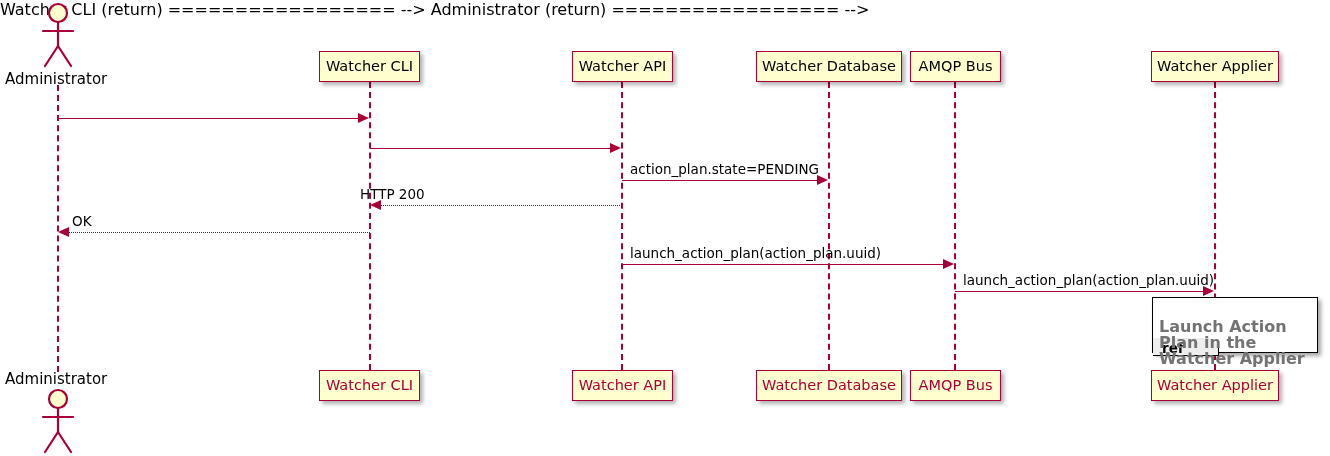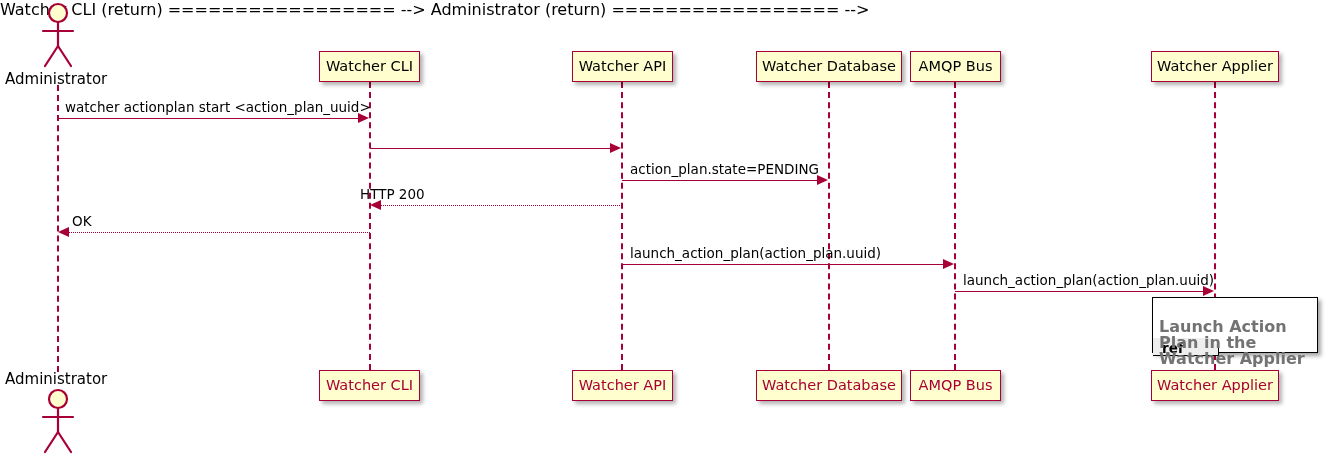--- a/index.html
+++ b/index.html
@@ -182,21 +182,20 @@
   <div class="participant" style="left:1151px; top:51px; width:128px; height:31px;">Watcher Applier</div>
 
   
   <div class="participant bottom" style="left:319px;  top:370px; width:101px; height:31px;">Watcher CLI</div>
   <div class="participant bottom" style="left:572px;  top:370px; width:101px; height:31px;">Watcher API</div>
   <div class="participant bottom" style="left:756px;  top:370px; width:146px; height:31px;">Watcher Database</div>
   <div class="participant bottom" style="left:910px;  top:370px; width:91px;  height:31px;">AMQP Bus</div>
   <div class="participant bottom" style="left:1151px; top:370px; width:128px; height:31px;">Watcher Applier</div>
 
   
-  <div class="msg-label" style="left:65px; top:101px;">watcher actionplan start &lt;action_plan_uuid&gt;</div>
   <div class="msg-line" style="left:58px; top:118px; width:301px;"></div>
   <div class="arrow-head right" style="left:358px; top:113px;"></div>
 
   
   <div class="msg-line" style="left:370px; top:148px; width:241px;"></div>
   <div class="arrow-head right" style="left:610px; top:143px;"></div>
 
   
   <div class="msg-label" style="left:630px; top:163px;">action_plan.state=PENDING</div>
   <div class="msg-line" style="left:622px; top:180px; width:196px;"></div>

